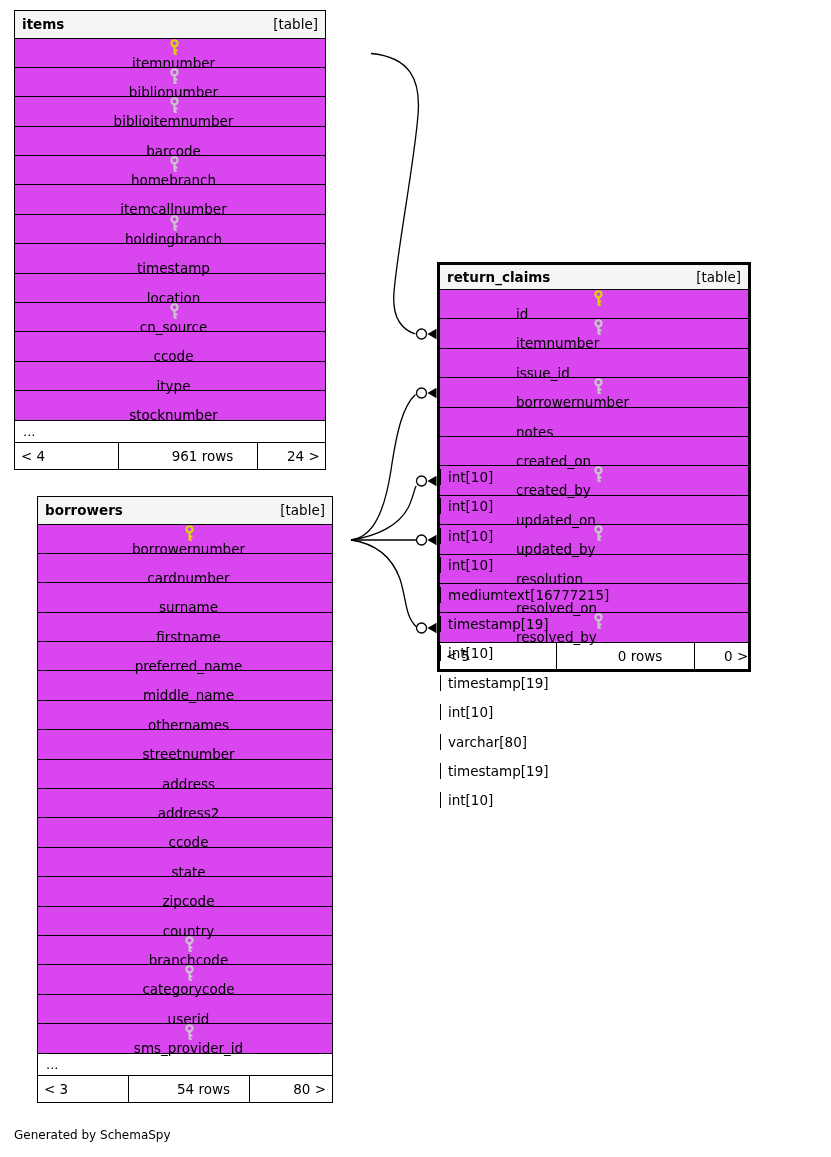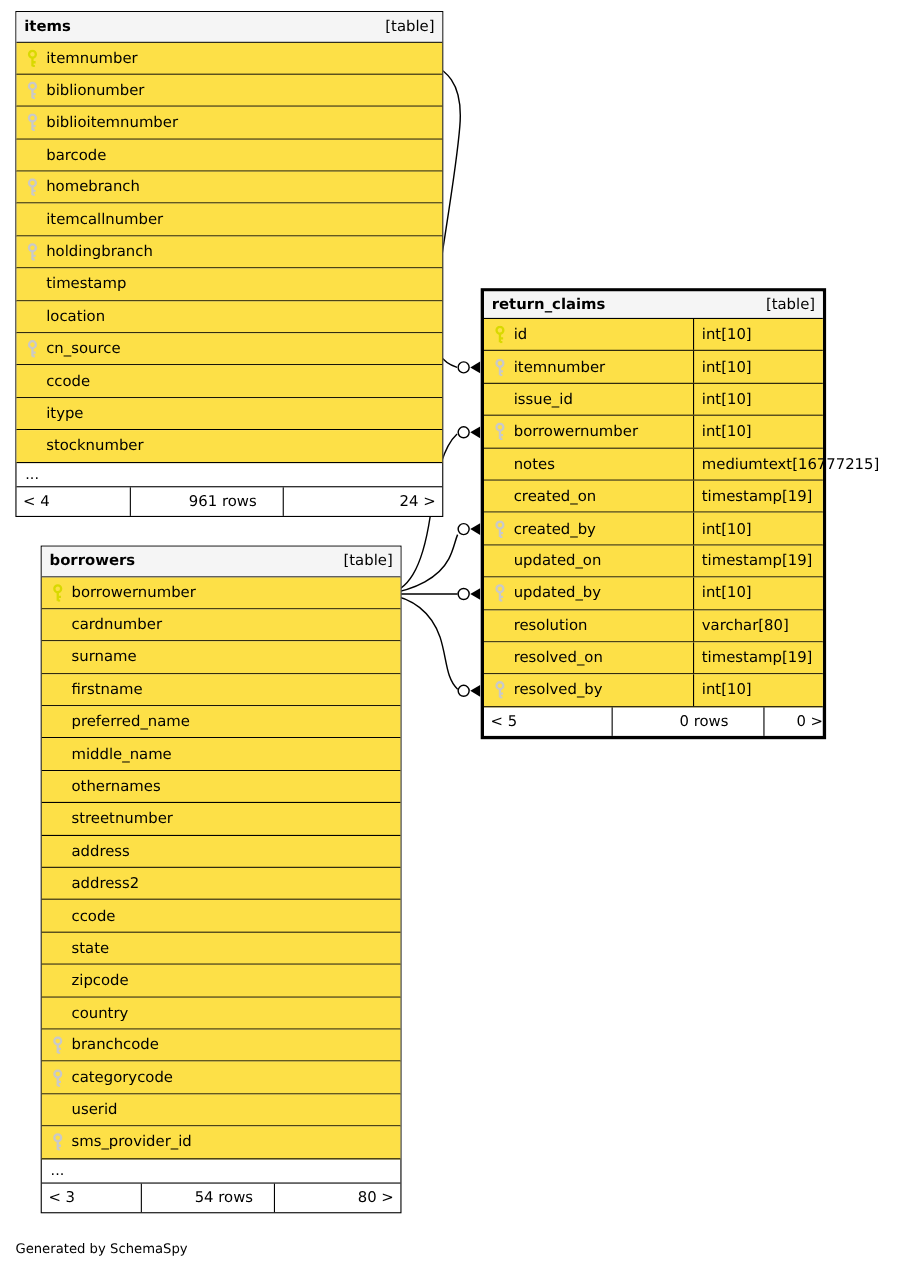--- a/index.html
+++ b/index.html
@@ -19,21 +19,21 @@
     border-bottom:1.5px solid #000;
     display:flex; justify-content:space-between; align-items:center;
     padding:0 7px; font-size:13.5px;
   }
   .dbtable.thick .thead { height:25px; }
   .tname { font-weight:bold; }
   .tbadge { font-weight:normal; }
 
   .col-row {
     height:29.4px; box-sizing:border-box; border-bottom:1.5px solid #000;
-    display:flex; align-items:center; font-size:13.5px; background:#fde047;
+    display:flex; align-items:center; font-size:13.5px; background:#d946ef;flex-direction:column;
   }
   .key-cell { margin-left:8px; width:12px; flex:0 0 12px; display:flex; align-items:center; justify-content:center; }
   .key-cell svg { display:block; }
   .col-row[data-key="primary"] .key-cell { color:#d9d900; }
   .col-row[data-key="fk"] .key-cell { color:#c9c9c9; }
   .col-row[data-key="none"] .key-cell svg { visibility:hidden; }
   .col-name { margin-left:7px; white-space:nowrap; }
 
   .rc .col-name { width:163px; flex:0 0 163px; }
   .col-type {
@@ -84,21 +84,21 @@
   <g>
     <circle cx="421.5" cy="540" r="5" fill="#fff" stroke="#000" stroke-width="1.3"></circle>
     <polygon points="427.5,540 436.5,534.7 436.5,545.3" fill="#000"></polygon>
   </g>
   <g>
     <circle cx="421.5" cy="628" r="5" fill="#fff" stroke="#000" stroke-width="1.3"></circle>
     <polygon points="427.5,628 436.5,622.7 436.5,633.3" fill="#000"></polygon>
   </g>
 </svg>
 
-<div class="dbtable" style="left:14px; top:10px; width:389px;">
+<div class="dbtable" style="left:14px; top:10px; width:312px;">
   <div class="thead">
     <span class="tname">items</span>
     <span class="tbadge">[table]</span>
   </div>
   <div>
 
       <div class="col-row" data-key="primary">
         <span class="key-cell">
           <svg width="11" height="16" viewBox="0 0 11 16">
             <circle cx="5.5" cy="4.3" r="3.1" fill="none" stroke="currentColor" stroke-width="2.1"></circle>
@@ -375,21 +375,21 @@
         <span class="col-type">int[10]</span>
       </div>
     </div>
   <div class="tfoot rc-grid">
     <span class="fcell left">&lt; 5</span>
     <span class="fcell center">0 rows</span>
     <span class="fcell right">0 &gt;</span>
   </div>
 </div>
 
-<div class="dbtable" style="left:37px; top:496px; width:328px;">
+<div class="dbtable" style="left:37px; top:496px; width:296px;">
   <div class="thead">
     <span class="tname">borrowers</span>
     <span class="tbadge">[table]</span>
   </div>
   <div>
 
       <div class="col-row" data-key="primary">
         <span class="key-cell">
           <svg width="11" height="16" viewBox="0 0 11 16">
             <circle cx="5.5" cy="4.3" r="3.1" fill="none" stroke="currentColor" stroke-width="2.1"></circle>

